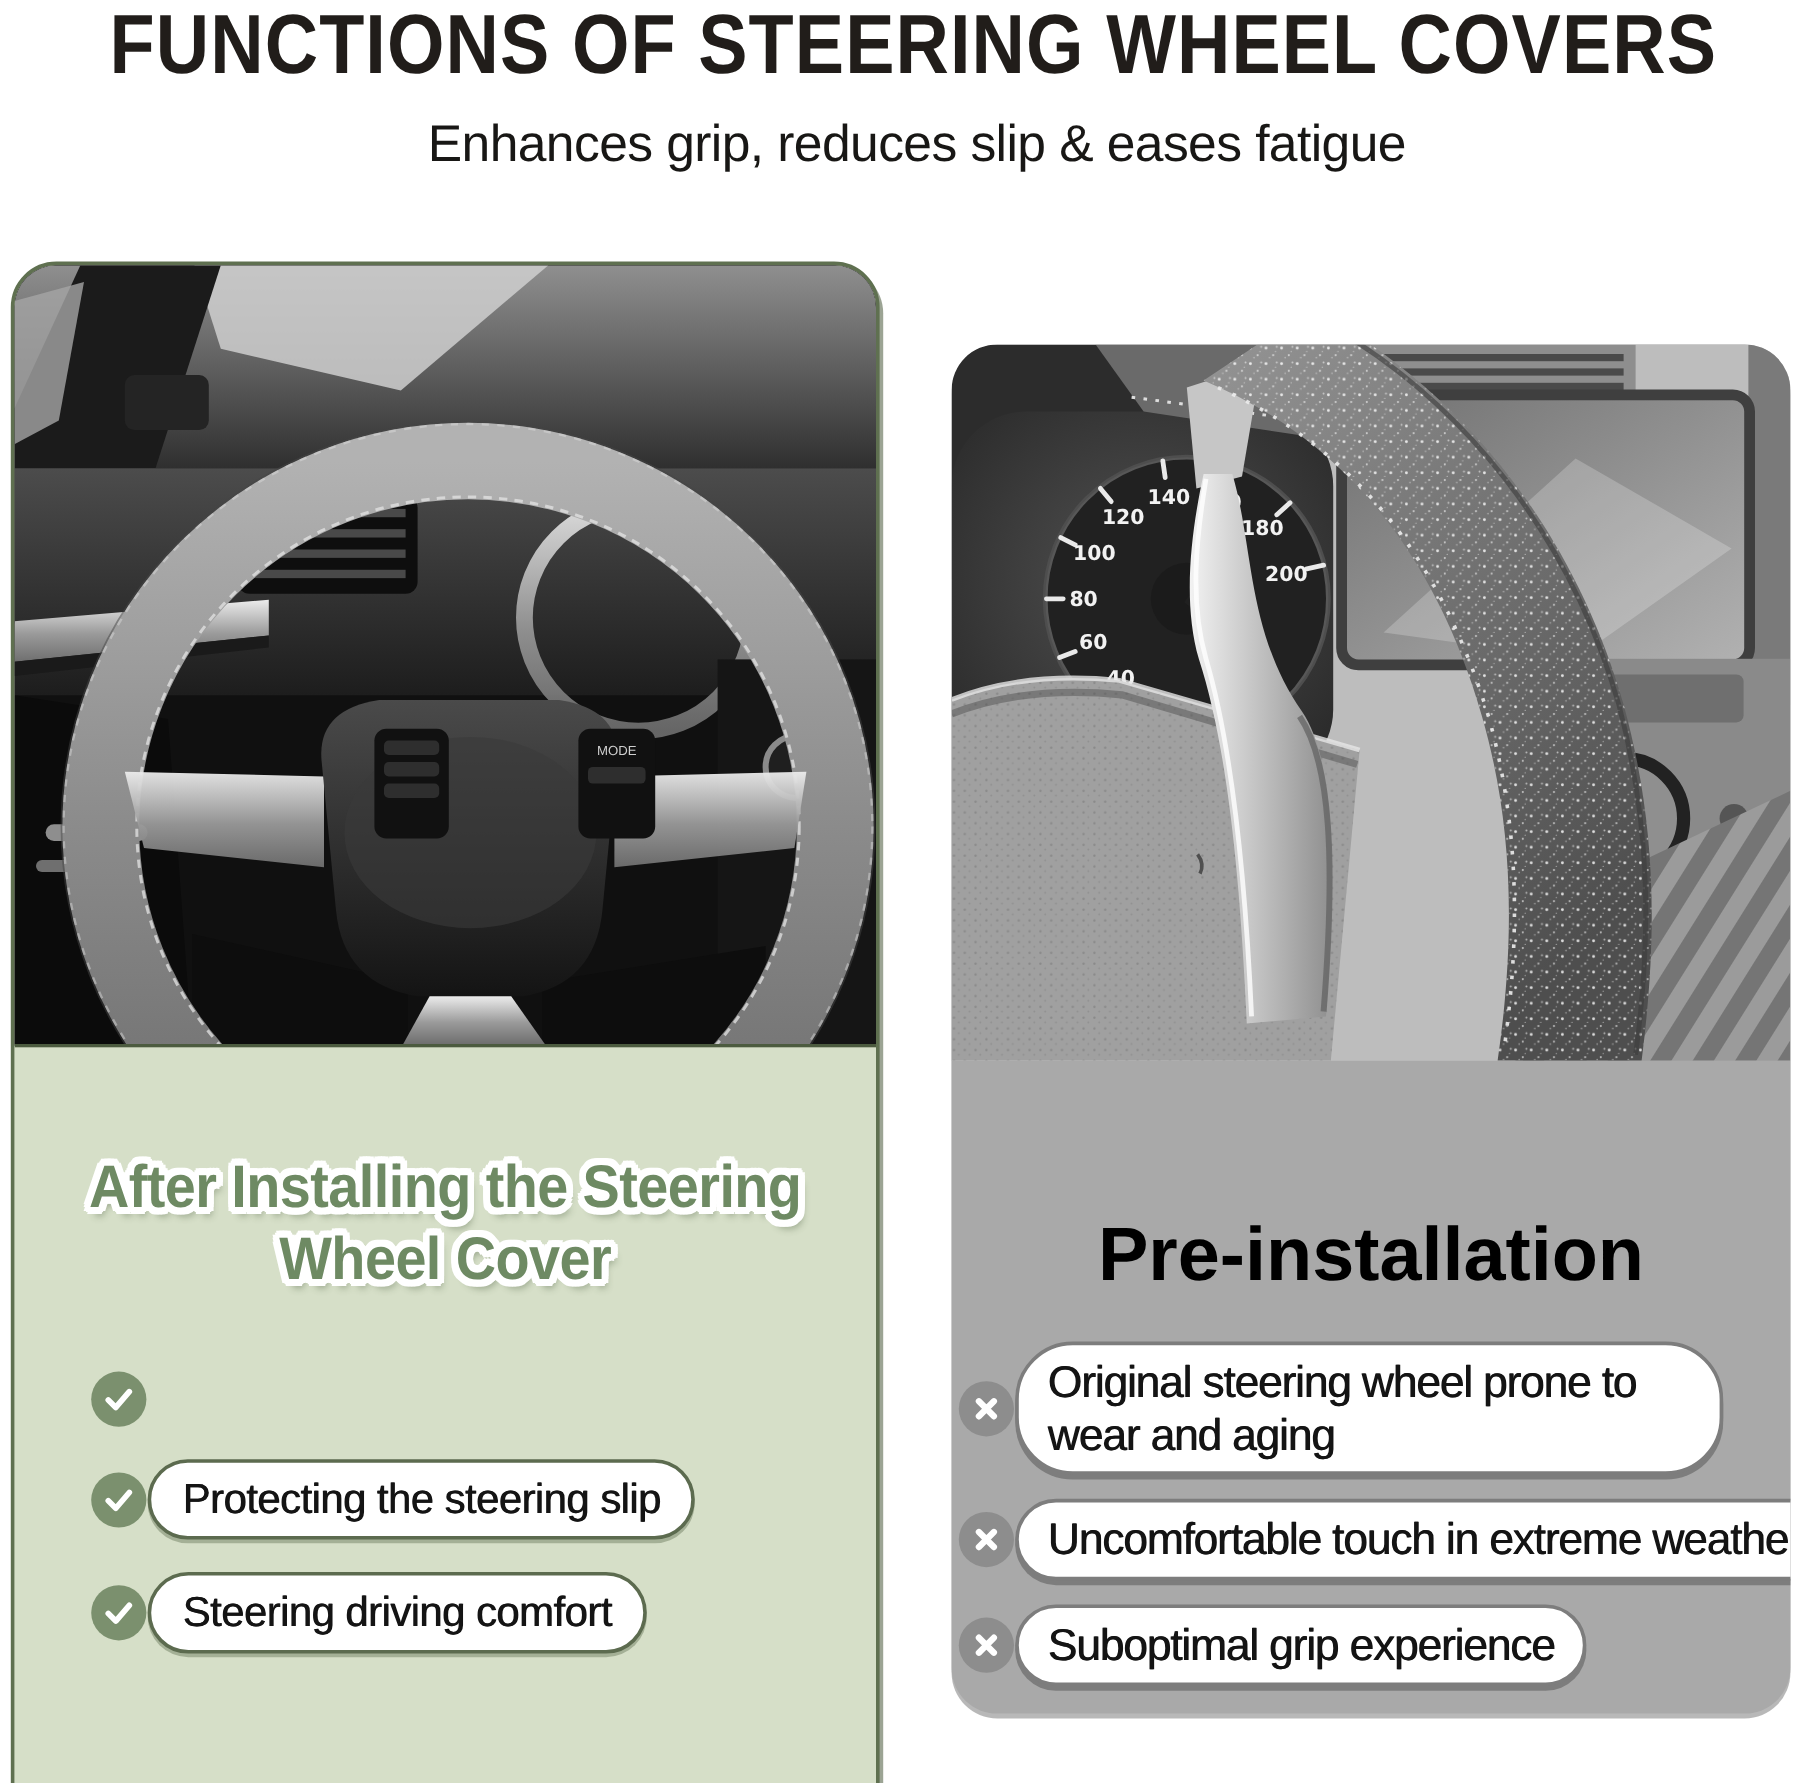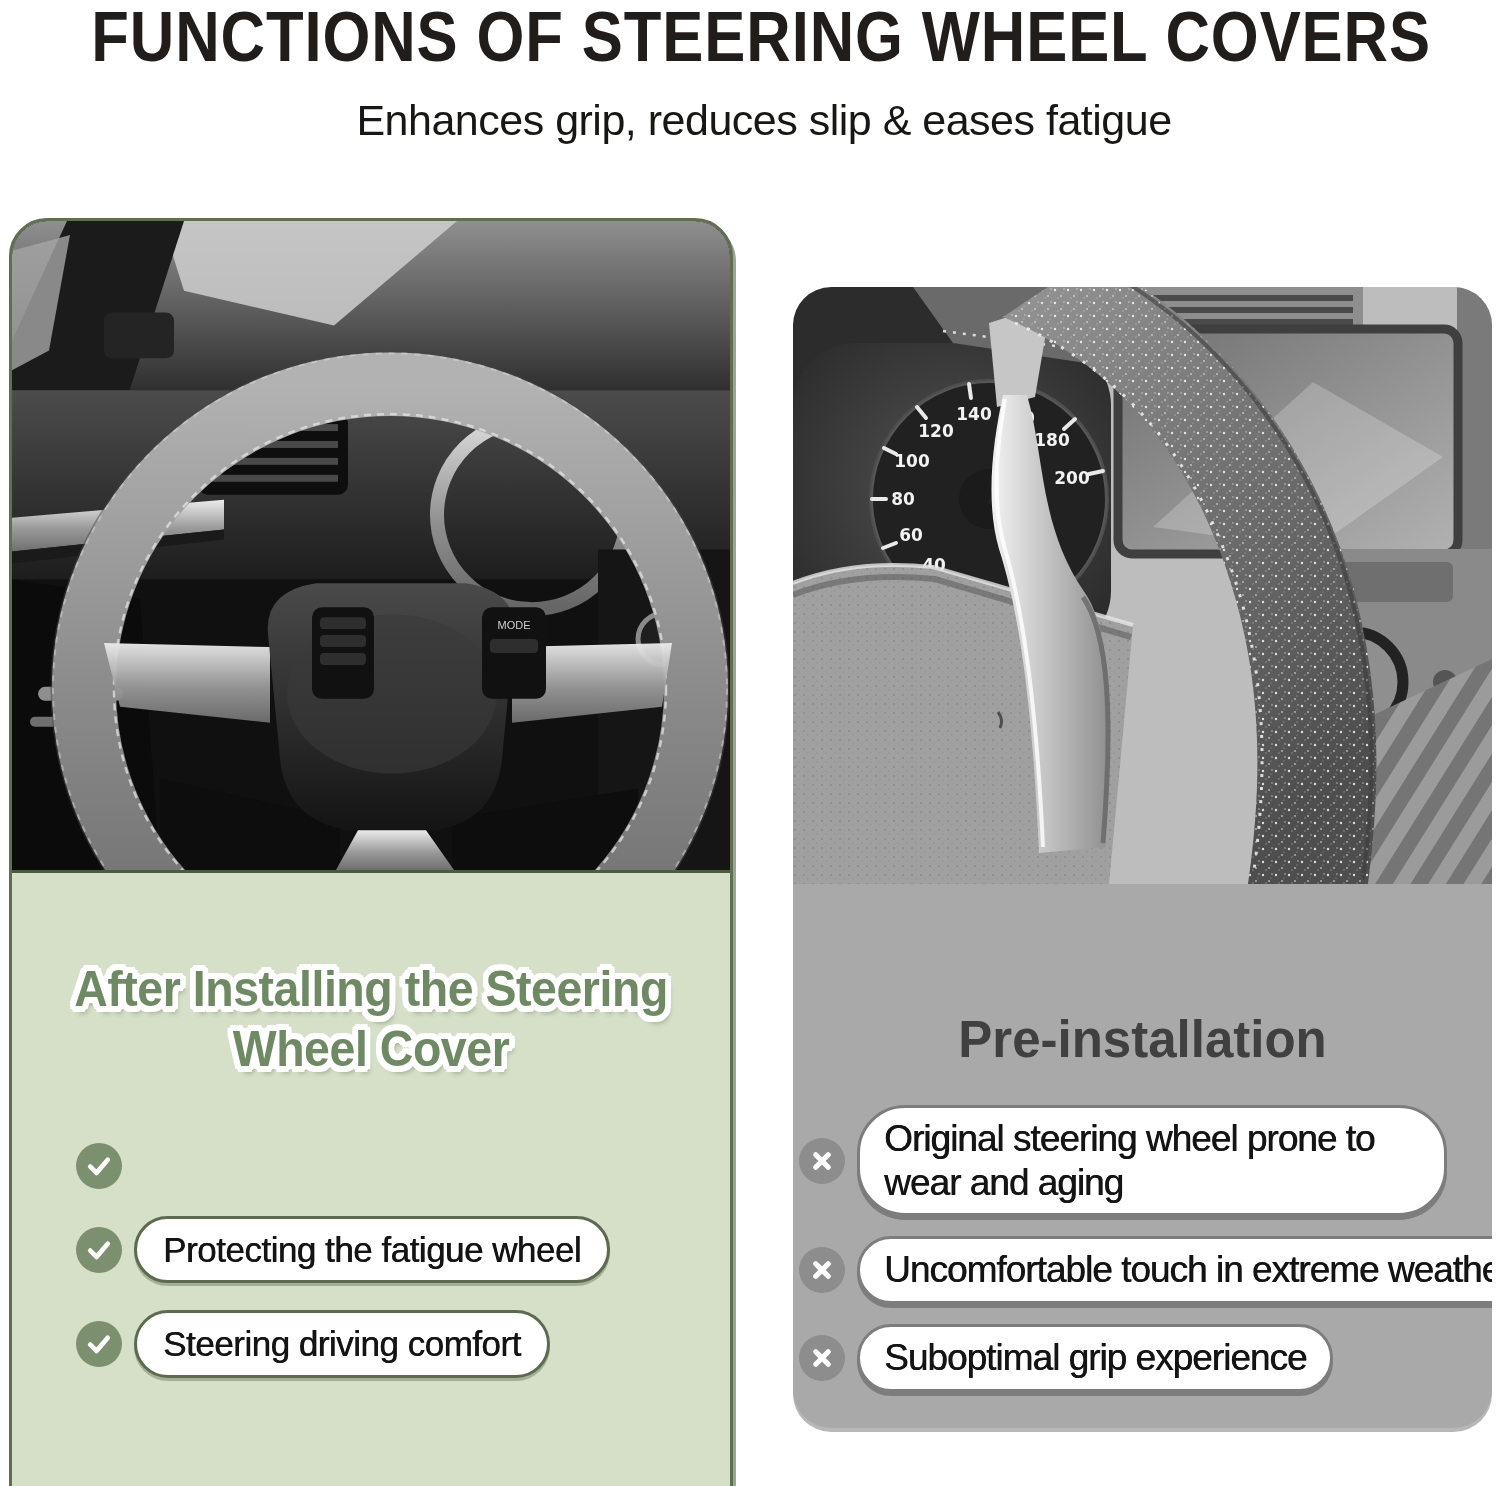--- a/index.html
+++ b/index.html
@@ -48,40 +48,40 @@
       6px 0 0 #fff,-6px 0 0 #fff,0 6px 0 #fff,0 -6px 0 #fff,
       4px 4px 0 #fff,-4px 4px 0 #fff,4px -4px 0 #fff,-4px -4px 0 #fff,
       6px 3px 0 #fff,-6px 3px 0 #fff,6px -3px 0 #fff,-6px -3px 0 #fff,
       3px 6px 0 #fff,-3px 6px 0 #fff,3px -6px 0 #fff,-3px -6px 0 #fff,
       4px 7px 6px rgba(70,90,60,.45);}
   .green-heading span{display:block;}
 
   .feature-list{list-style:none;}
   .panel-left .feature-list{margin:64px 0 0 64px;}
   .panel-right .feature-list{margin:36px 0 0 6px;}
-  .feature-row{display:flex;align-items:center;gap:12px;}
+  .feature-row{display:flex;align-items:center;gap:1px;}
   .panel-left .feature-row{margin-bottom:27px;}
   .panel-right .feature-row{margin-bottom:20px;}
 
   .badge{flex:none;width:46px;height:46px;border-radius:50%;display:grid;place-items:center;}
   .badge svg{width:30px;height:30px;}
   .badge-check{background:var(--check-green);}
   .badge-x{background:var(--x-gray);}
 
   .pill{display:inline-block;background:#fff;border-radius:48px;
     color:var(--pill-text);font-size:35px;line-height:1.18;letter-spacing:-.5px;
     padding:10px 26px;white-space:nowrap;text-shadow:.6px 0 currentColor;}
   .pill-green{border:3px solid var(--pill-border-left);box-shadow:0 3px 0 rgba(90,105,75,.4);}
   .pill-gray{border:3px solid var(--pill-border-right);box-shadow:0 4px 0 rgba(70,70,70,.45);
     font-size:37px;letter-spacing:-1px;padding:9px 24px;}
   .pill--wrap{white-space:normal;max-width:590px;}
 
   
-  .gray-heading{margin-top:126px;text-align:center;font-weight:bold;font-size:51px;
-    color:#404040;letter-spacing:0;}
+  .gray-heading{margin-top:126px;text-align:center;font-weight:bold;font-size:63px;
+    color:#000000;letter-spacing:0;}
 </style>
 </head>
 <body>
 
 <div class="stage">
 
   <h1 class="title">
     <span class="title-inner">FUNCTIONS OF STEERING WHEEL COVERS</span>
   </h1>
   <p class="subtitle">Enhances grip, reduces slip &amp; eases fatigue</p>
@@ -180,21 +180,21 @@
                 <path d="M5 12.5 L10 17.5 L19 7" fill="none" stroke="#fff" stroke-width="3.8" stroke-linecap="round" stroke-linejoin="round"></path>
               </svg>
           </span>
         </li>
         <li class="feature-row">
           <span class="badge badge-check">
             <svg viewBox="0 0 24 24">
                 <path d="M5 12.5 L10 17.5 L19 7" fill="none" stroke="#fff" stroke-width="3.8" stroke-linecap="round" stroke-linejoin="round"></path>
               </svg>
           </span>
-          <span class="pill pill-green">Protecting the fatigue wheel</span>
+          <span class="pill pill-green">Protecting the steering slip</span>
         </li>
         <li class="feature-row">
           <span class="badge badge-check">
             <svg viewBox="0 0 24 24">
                 <path d="M5 12.5 L10 17.5 L19 7" fill="none" stroke="#fff" stroke-width="3.8" stroke-linecap="round" stroke-linejoin="round"></path>
               </svg>
           </span>
           <span class="pill pill-green">Steering driving comfort</span>
         </li>
       </ul>

